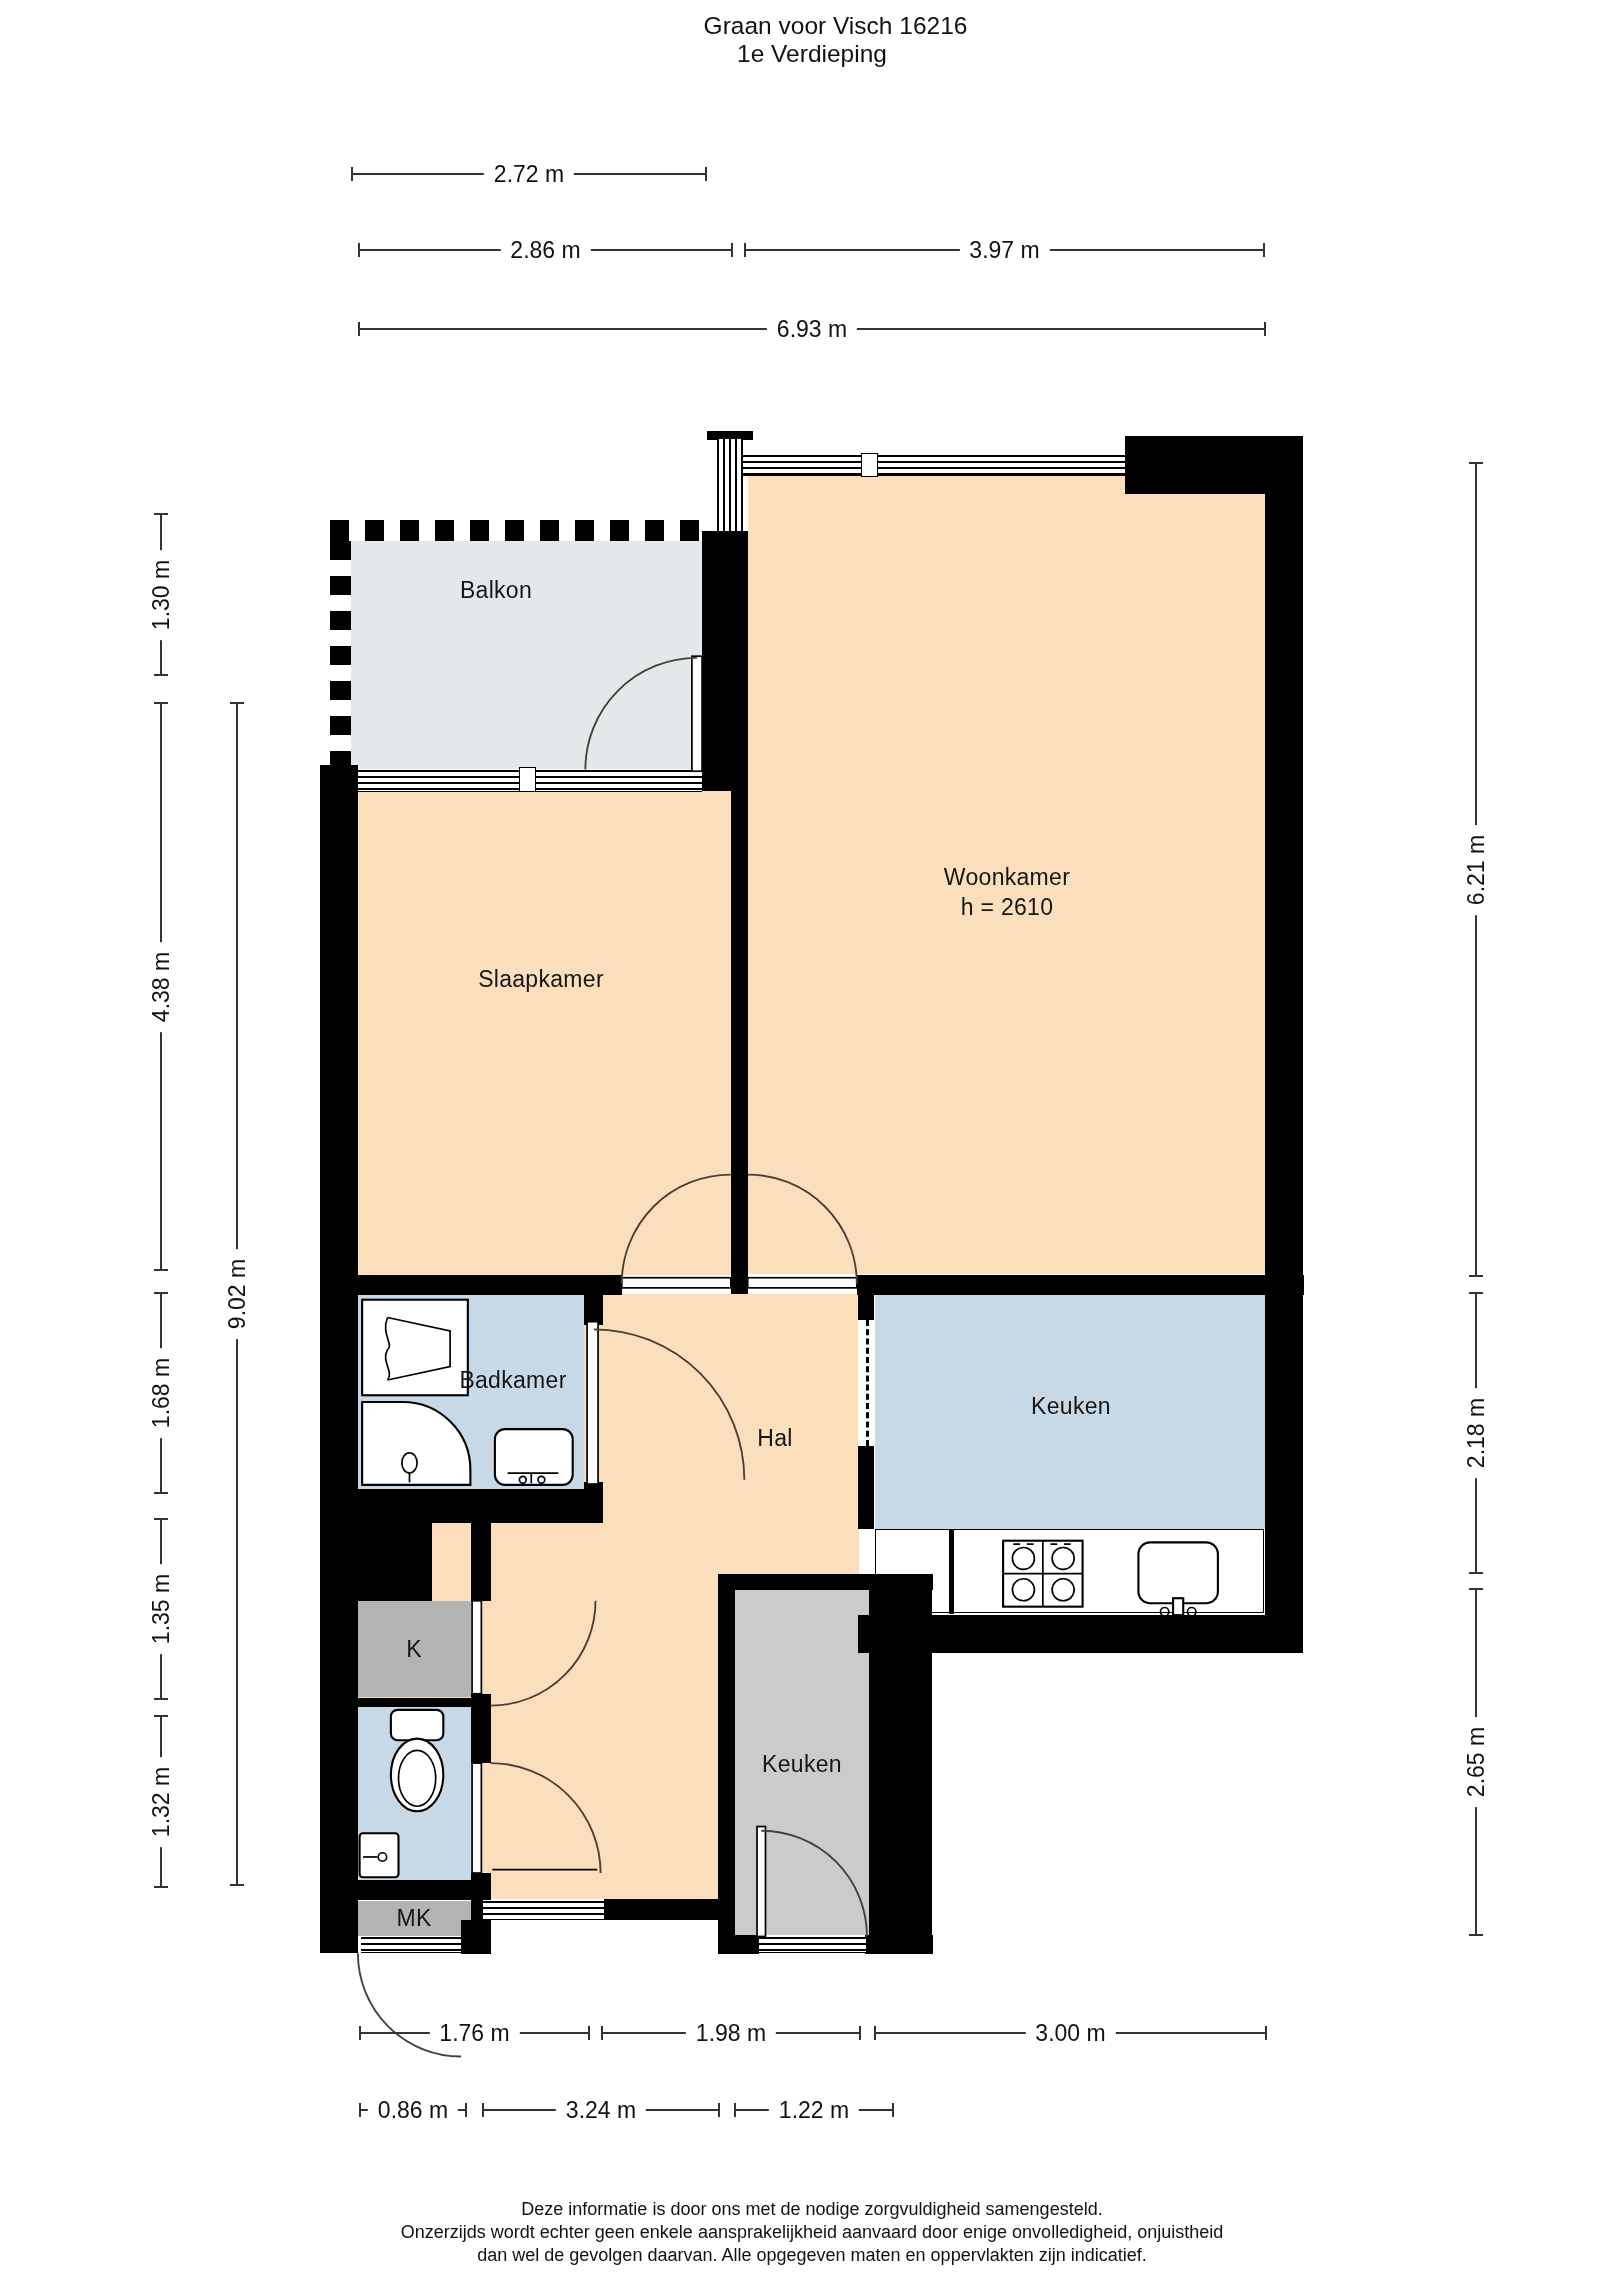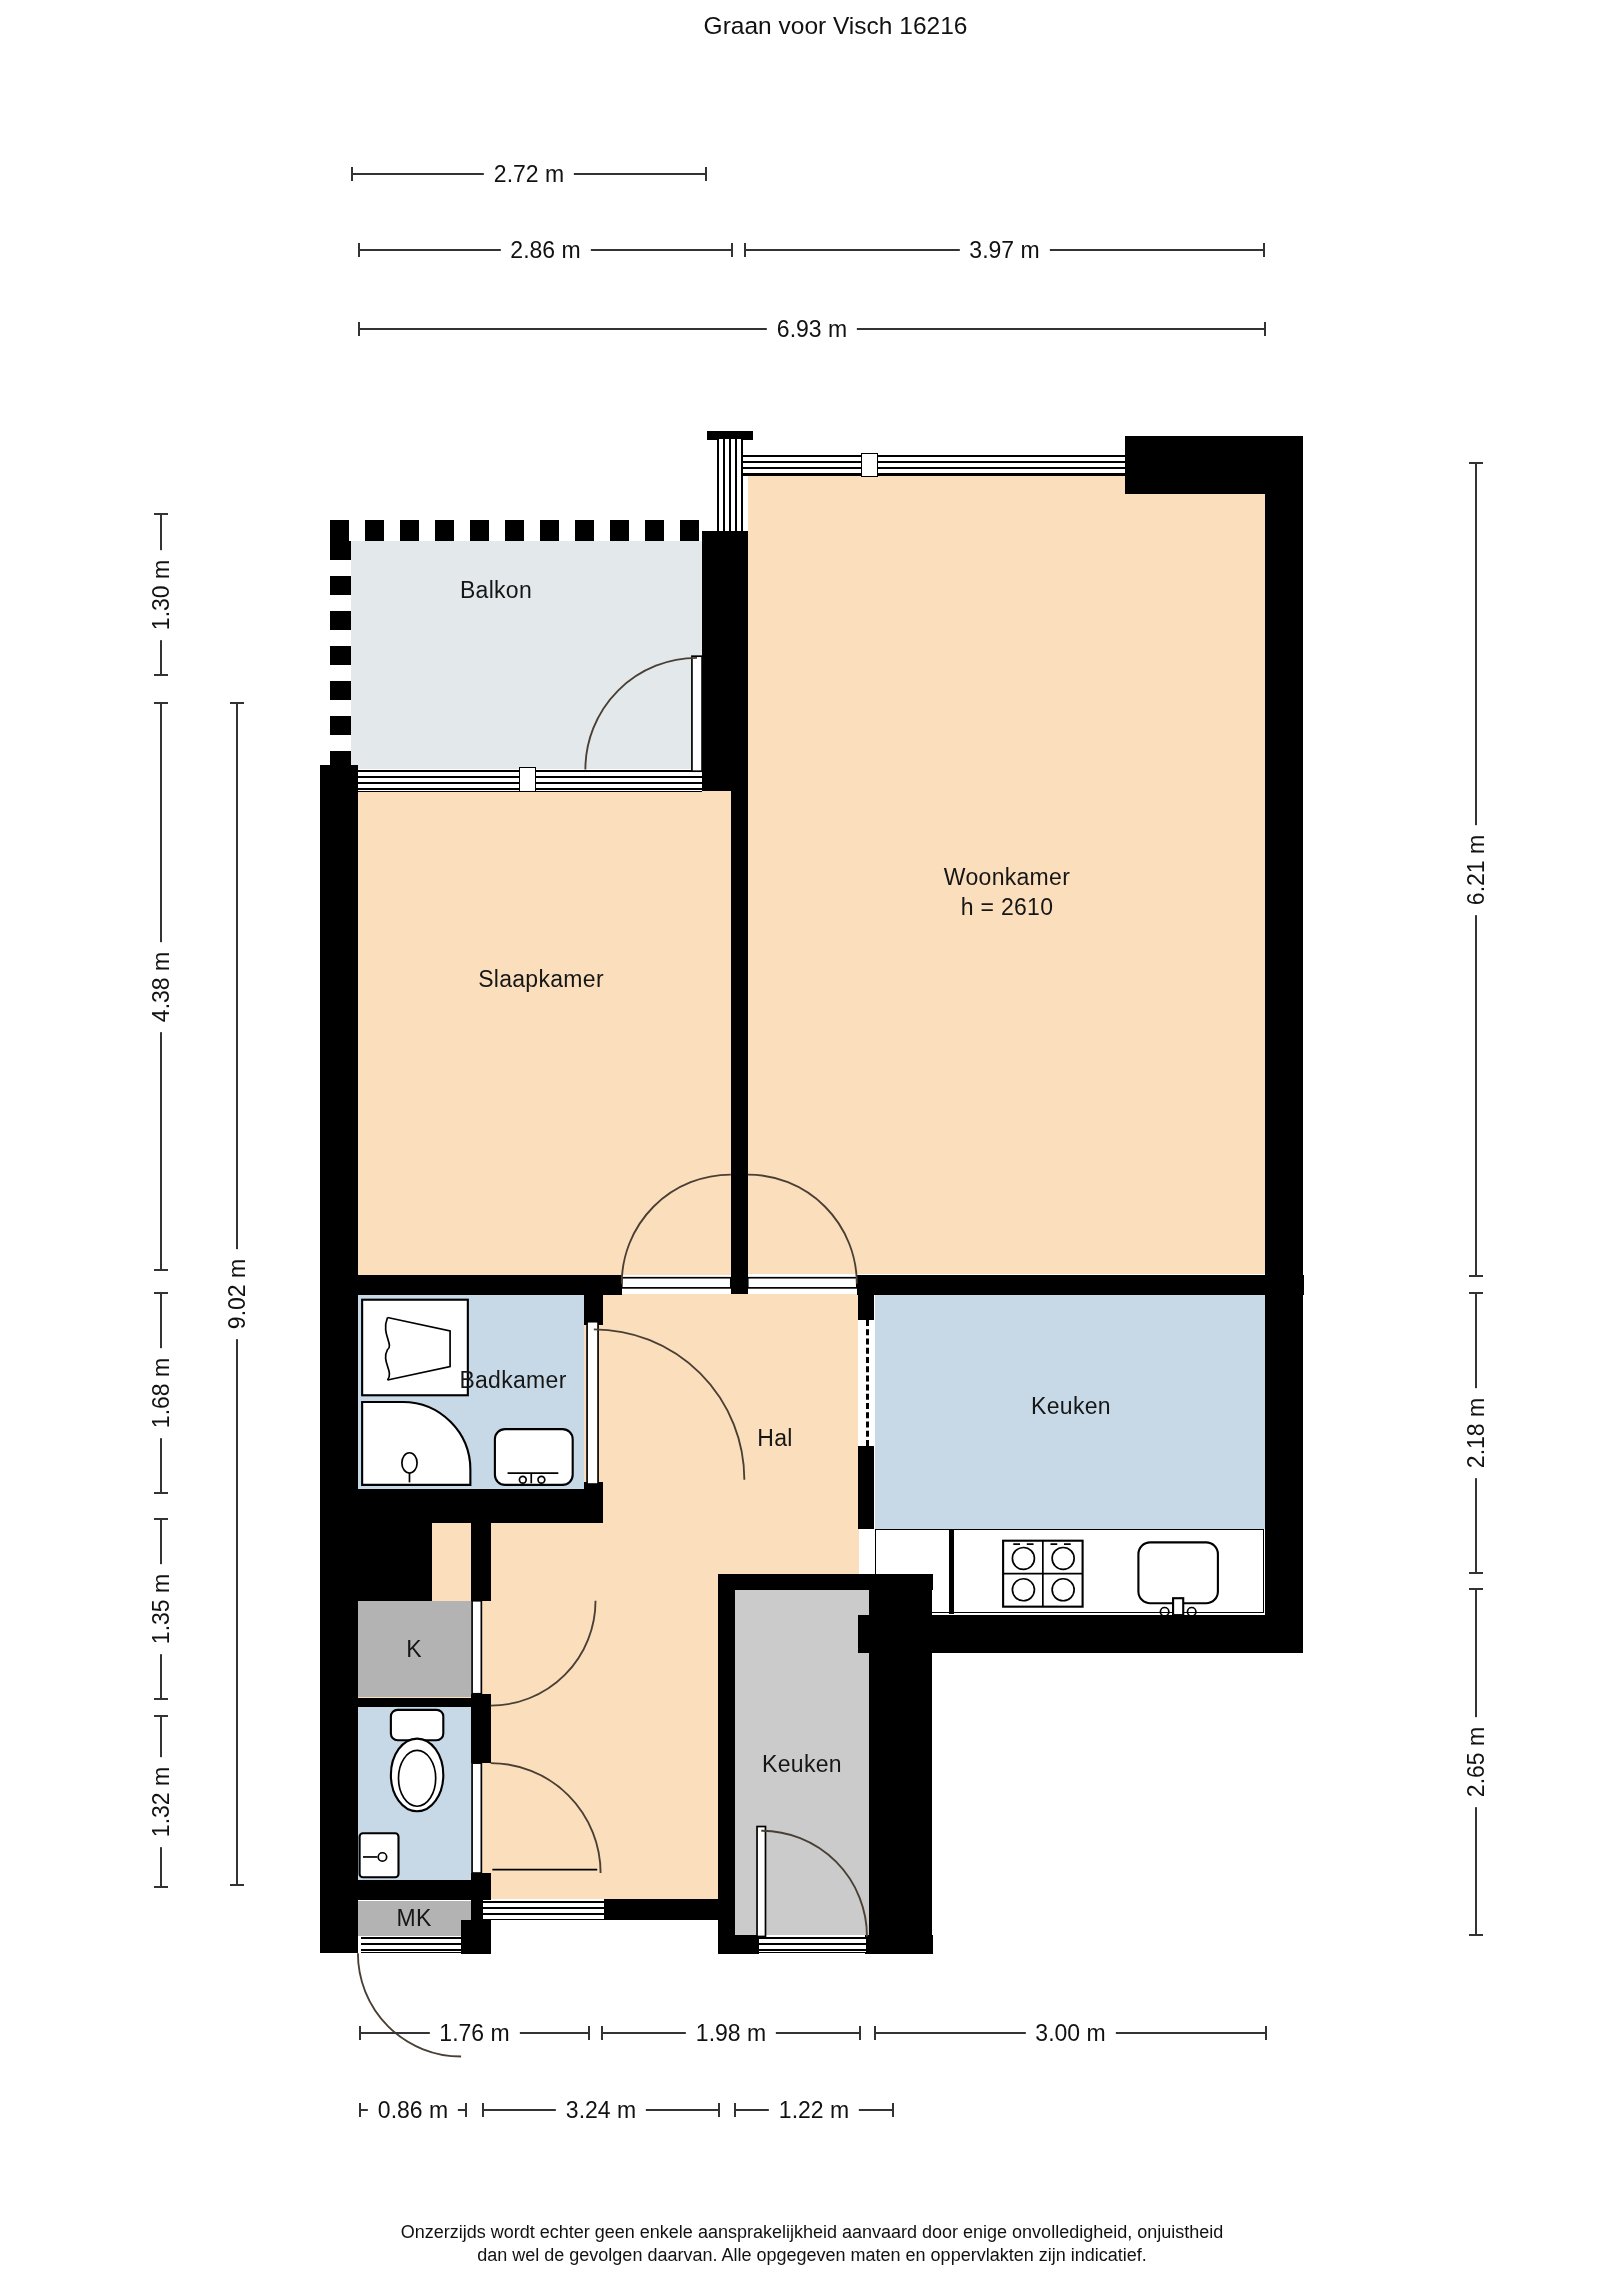--- a/index.html
+++ b/index.html
@@ -32,20 +32,21 @@
   .fix{fill:#fff;stroke:#000;stroke-width:2.5px;}
   .fixthin{fill:none;stroke:#000;stroke-width:2px;}
   .counter{position:absolute;background:#fff;border:1.7px solid #000;}
 </style>
 </head>
 <body>
 
 <div id="stage">
 
   <div class="title-line" style="top:12px;padding-left:47px;">Graan voor Visch 16216</div>
+  <div class="title-line" style="top:40px;">1e Verdieping</div>
 
   <div class="room" style="left:358px;top:1294px;width:501px;height:605px;background:#fbdfbd;"></div>
   <div class="room" style="left:351px;top:541px;width:351px;height:228px;background:#e3e8eb;"></div>
   <div class="room" style="left:358px;top:791px;width:373px;height:484px;background:#fbdfbd;"></div>
   <div class="room" style="left:748px;top:475px;width:518px;height:799px;background:#fbdfbd;"></div>
   <div class="room" style="left:358px;top:1294px;width:226px;height:195px;background:#c7d9e7;"></div>
   <div class="room" style="left:875px;top:1294px;width:391px;height:235px;background:#c7d9e7;"></div>
   <div class="room" style="left:735px;top:1590px;width:134px;height:345px;background:#cbcbcb;"></div>
   <div class="room" style="left:358px;top:1601px;width:113px;height:96px;background:#b3b3b3;"></div>
   <div class="room" style="left:358px;top:1707px;width:113px;height:173px;background:#c7d9e7;"></div>
@@ -214,17 +215,18 @@
   <div class="dim dim-h" style="left:359px;top:2109px;width:108px;">
       <span>0.86 m</span>
     </div>
   <div class="dim dim-h" style="left:482px;top:2109px;width:238px;">
       <span>3.24 m</span>
     </div>
   <div class="dim dim-h" style="left:734px;top:2109px;width:160px;text-decoration:underline;">
       <span>1.22 m</span>
     </div>
 
+  <div class="footer-line" style="top:2199px;">Deze informatie is door ons met de nodige zorgvuldigheid samengesteld.</div>
   <div class="footer-line" style="top:2245px;">dan wel de gevolgen daarvan. Alle opgegeven maten en oppervlakten zijn indicatief.</div>
   <div class="footer-line" style="top:2222px;">Onzerzijds wordt echter geen enkele aansprakelijkheid aanvaard door enige onvolledigheid, onjuistheid</div>
 
 </div>
 
 
 </body></html>

